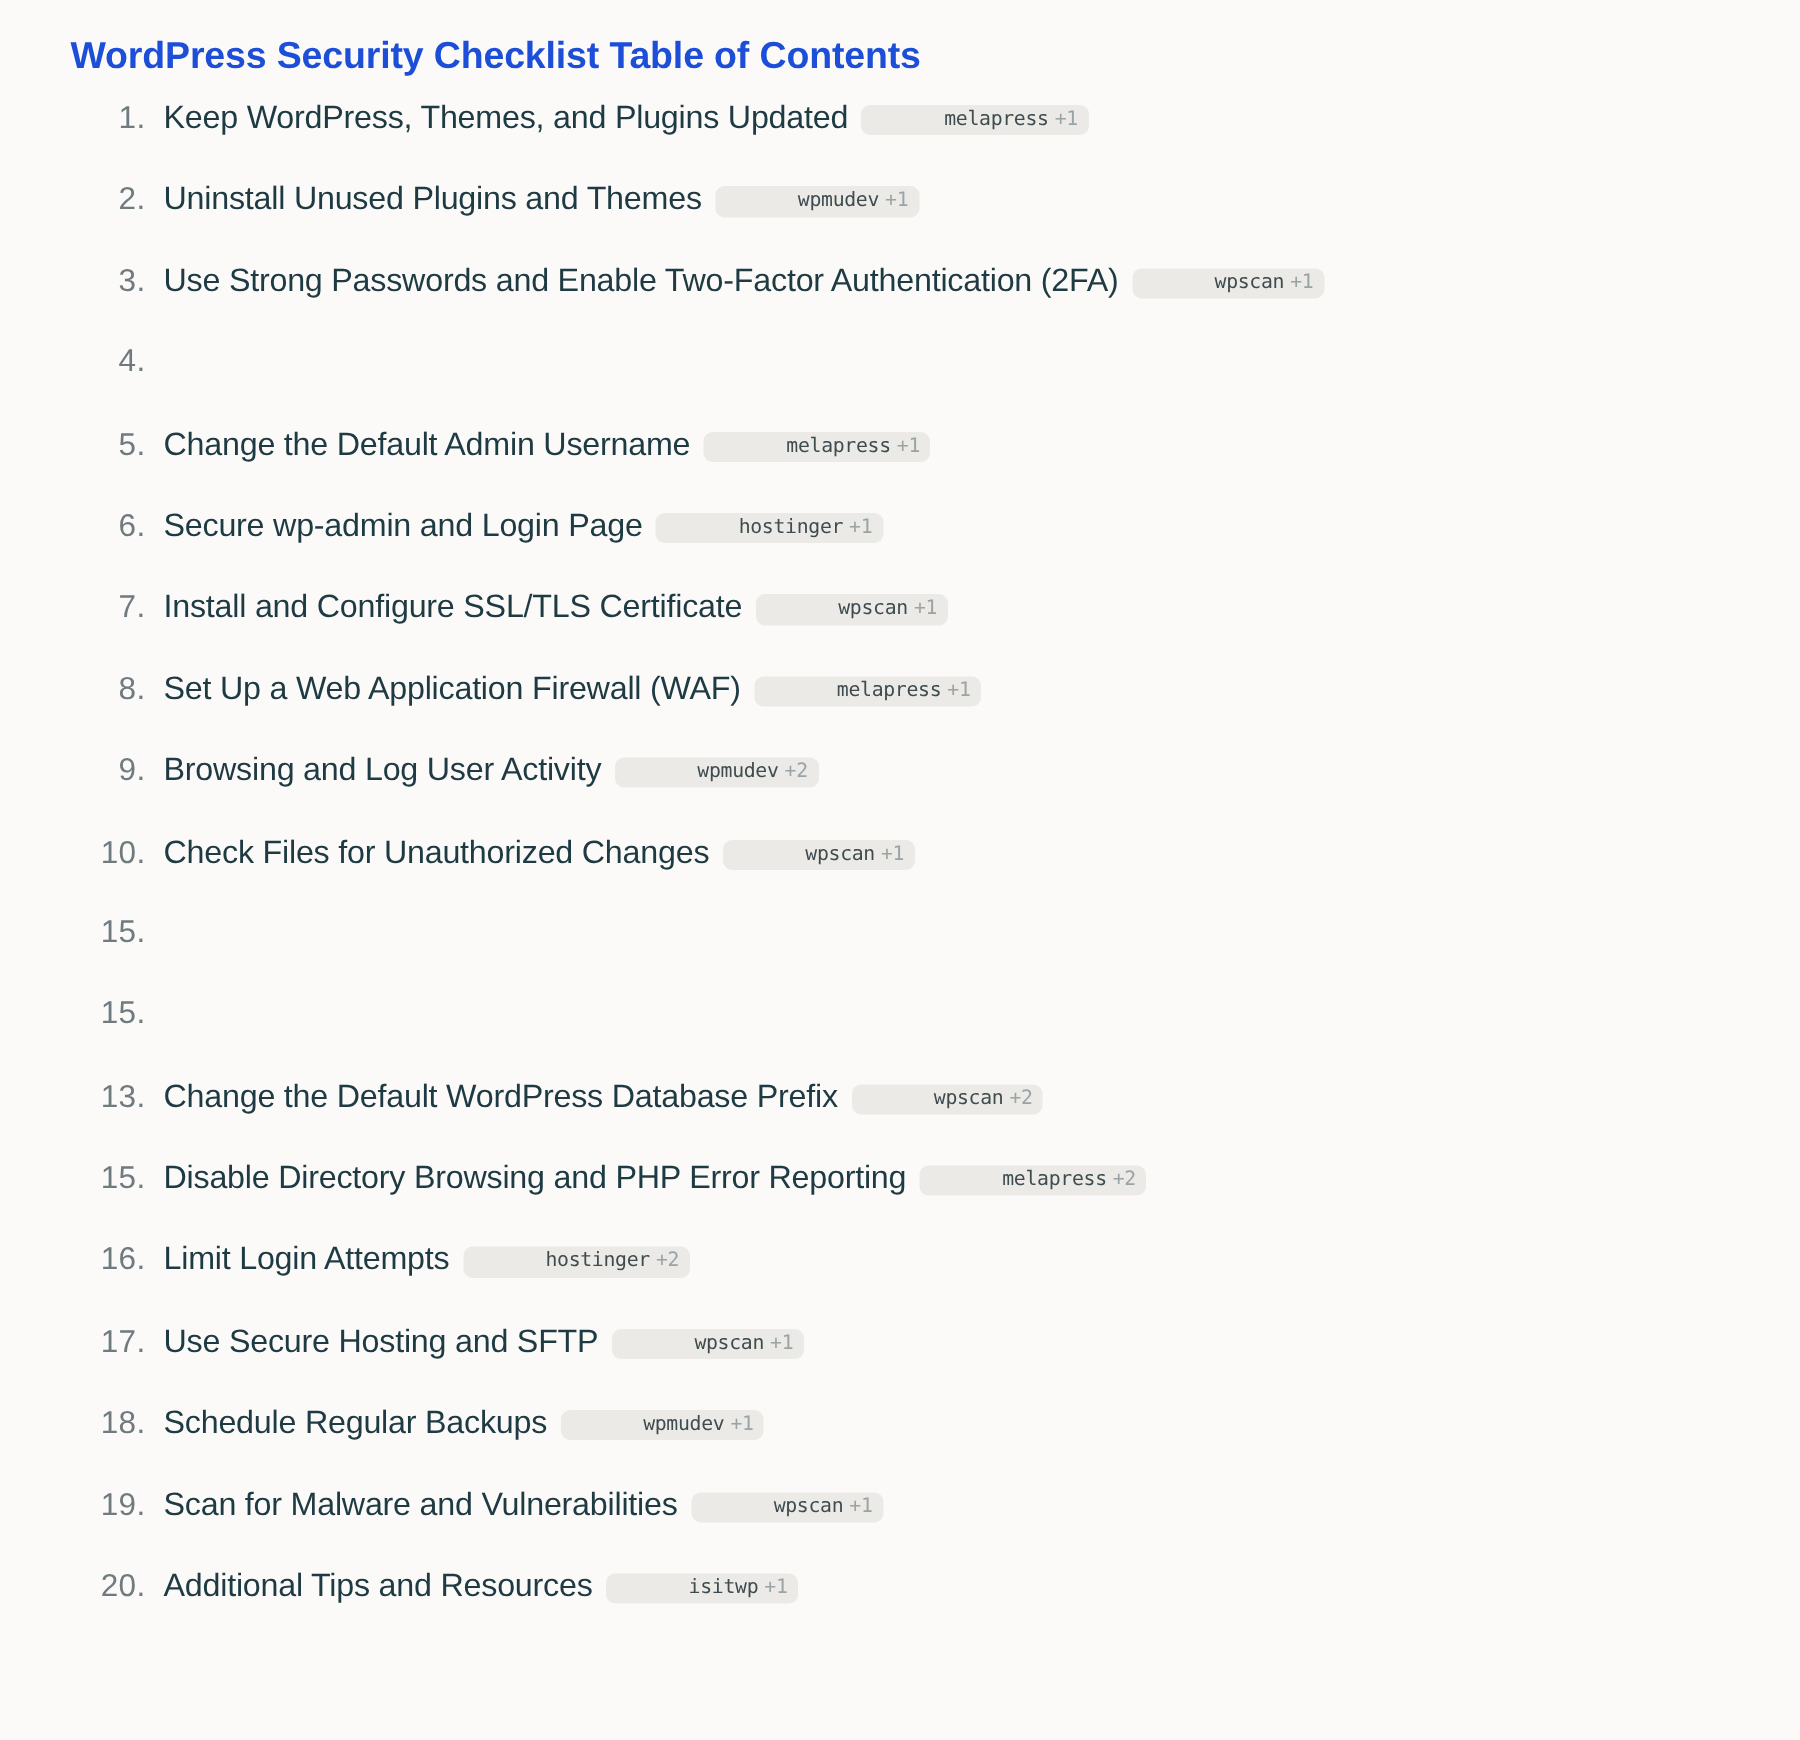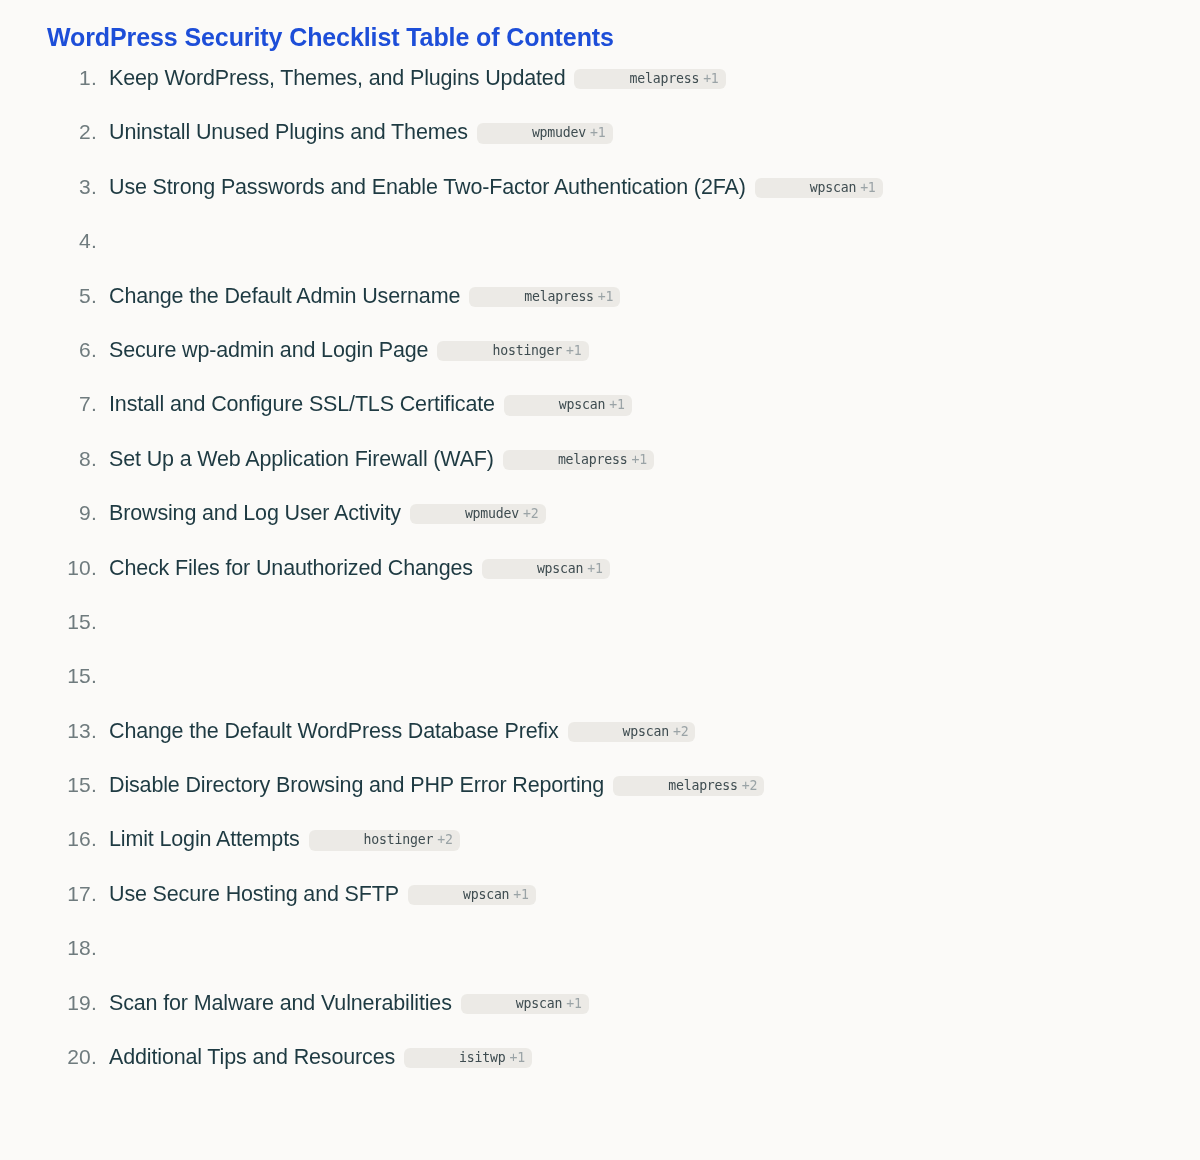--- a/index.html
+++ b/index.html
@@ -145,20 +145,21 @@
       <li class="toc-item">
         <span class="toc-num">16.</span>
         <span class="toc-label"><span>Limit Login Attempts</span><span class="toc-badge"><span class="badge-name">hostinger</span><span class="badge-count">+2</span></span></span>
       </li>
       <li class="toc-item">
         <span class="toc-num">17.</span>
         <span class="toc-label"><span>Use Secure Hosting and SFTP</span><span class="toc-badge"><span class="badge-name">wpscan</span><span class="badge-count">+1</span></span></span>
       </li>
       <li class="toc-item">
         <span class="toc-num">18.</span>
+        <span class="toc-label"><span>Schedule Regular Backups</span><span class="toc-badge"><span class="badge-name">wpmudev</span><span class="badge-count">+1</span></span></span>
       </li>
       <li class="toc-item">
         <span class="toc-num">19.</span>
         <span class="toc-label"><span>Scan for Malware and Vulnerabilities</span><span class="toc-badge"><span class="badge-name">wpscan</span><span class="badge-count">+1</span></span></span>
       </li>
       <li class="toc-item">
         <span class="toc-num">20.</span>
         <span class="toc-label"><span>Additional Tips and Resources</span><span class="toc-badge"><span class="badge-name">isitwp</span><span class="badge-count">+1</span></span></span>
       </li>
     </ol>

